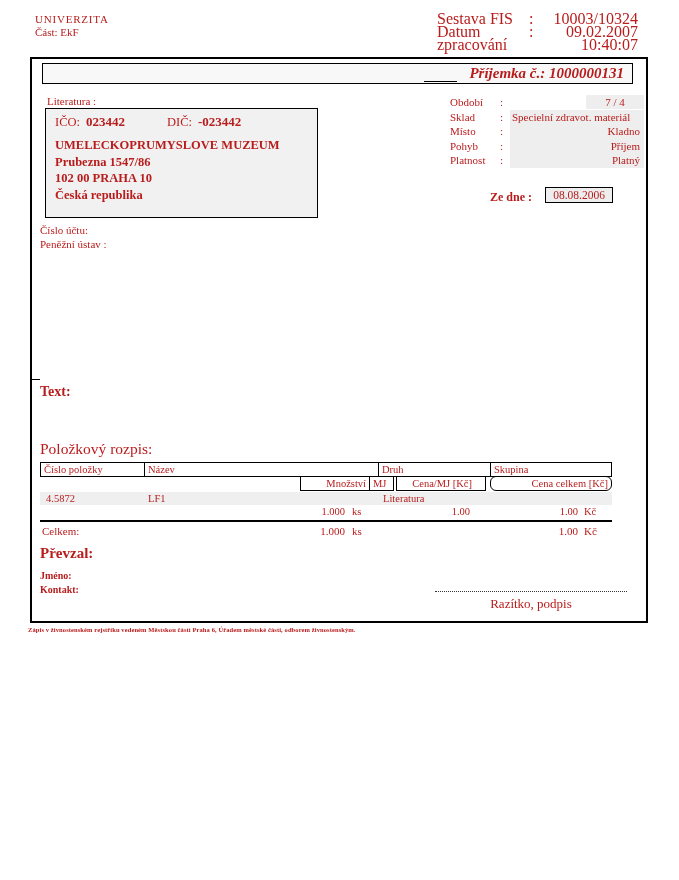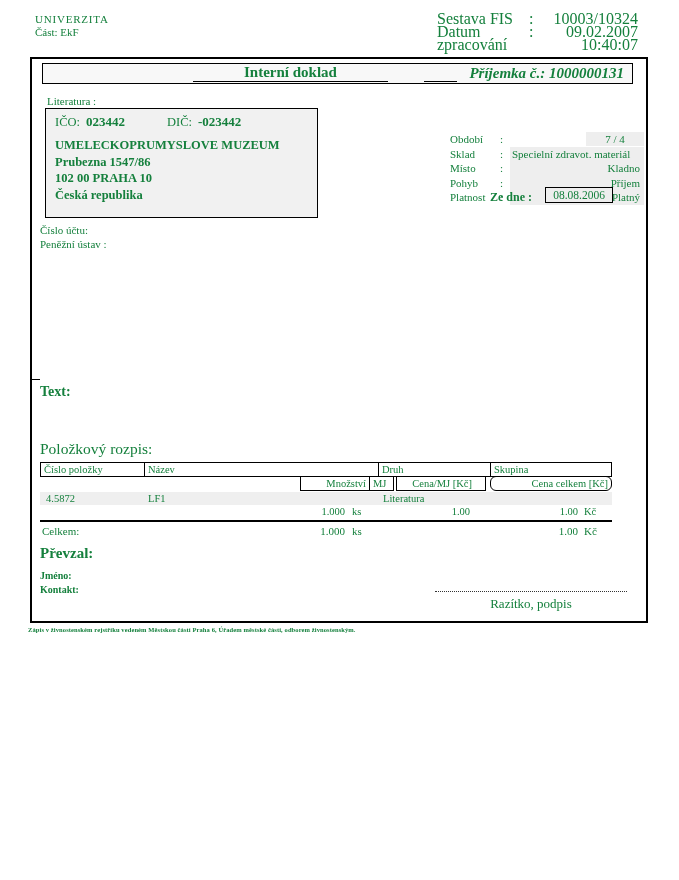--- a/index.html
+++ b/index.html
@@ -1,19 +1,19 @@
 <!DOCTYPE html>
 <html style="--line: #000000; --title-bg: #f8f8f8; --box-bg: #f1f1f1; --meta-bg: #eeeeee; --row-bg: #efefef;"><head>
 <meta charset="utf-8">
 <style>
   * { margin:0; padding:0; box-sizing:border-box; }
   html,body { background:#ffffff; }
   .page {
     position:relative; width:679px; height:880px; background:#fff;
-    font-family:"Liberation Serif", serif; color:#15803d; overflow:hidden;
+    font-family:"Liberation Serif", serif; color:#b91c1c; overflow:hidden;
   }
   
   .hdr-left { position:absolute; left:35px; top:13px; font-size:11px; line-height:13px; }
   .hdr-left .org { letter-spacing:0.8px; }
   .hdr-right { position:absolute; left:437px; top:12px; width:201px; font-size:16px; line-height:13px; }
   .hdr-right .row { display:flex; }
   .hdr-right .lbl { width:92px; }
   .hdr-right .col { width:12px; }
   .hdr-right .val { flex:1; text-align:right; }
   
@@ -28,21 +28,21 @@
   
   .supplier-label { position:absolute; left:15px; top:36px; font-size:11px; }
   .supplier-box { position:absolute; left:13px; top:49px; width:273px; height:110px;
                   border:1px solid #000; background:var(--box-bg,#f1f1f1); padding:5px 9px; }
   .ids-row { font-size:12.5px; margin-bottom:7px; display:flex; align-items:baseline; }
   .ids-row b { font-size:13px; }
   .ids-gap { width:42px; }
   .ids-sp { width:6px; }
   .addr div { font-weight:bold; font-size:12.5px; line-height:16.5px; }
   
-  .meta-block { position:absolute; left:418px; top:36px; width:194px; font-size:11px;margin-top:37px; }
+  .meta-block { position:absolute; left:418px; top:36px; width:194px; font-size:11px; }
   .meta-row { display:flex; height:14.5px; line-height:14px; }
   .m-lbl { width:50px; }
   .m-col { width:10px; }
   .m-val { flex:1; background:var(--meta-bg,#eeeeee); text-align:right; padding-right:4px; }
   .meta-row.first .m-val { background:none; padding-right:0; }
   .meta-row.first .period-box { display:block; background:var(--meta-bg,#eeeeee); width:58px;
                                 margin-left:auto; text-align:center; }
   .meta-row.left-val .m-val { text-align:left; padding-left:2px; }
   
   .zedne-label { position:absolute; left:458px; top:131px; font-weight:bold; font-size:12px; }
@@ -112,21 +112,20 @@
     <div class="row">
       <span class="lbl">Datum zpracování</span>
       <span class="col">:</span>
       <span class="val">09.02.2007  10:40:07</span>
     </div>
   </div>
 
   <div class="main-box">
 
     <div class="title-bar">
-      <span class="title-center">Interní doklad</span>
       <span class="title-underscore"></span>
       <span class="title-number">Příjemka č.: 1000000131</span>
     </div>
 
     <div class="supplier-label">Literatura :</div>
     <div class="supplier-box">
       <div class="ids-row">
         <span>IČO:</span>
         <span class="ids-sp"></span>
         <b>023442</b>

